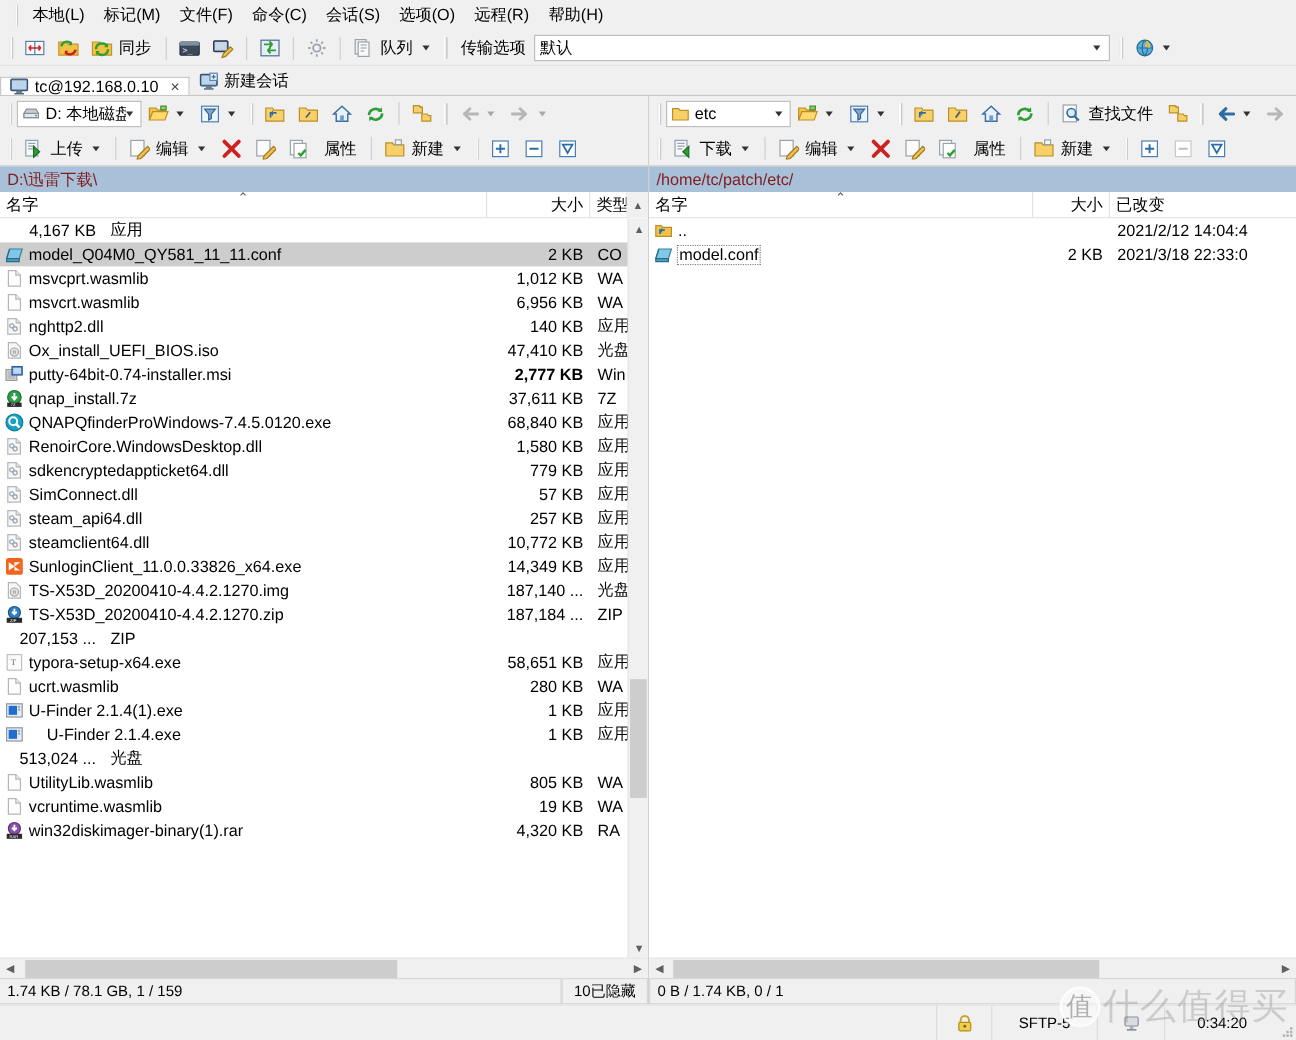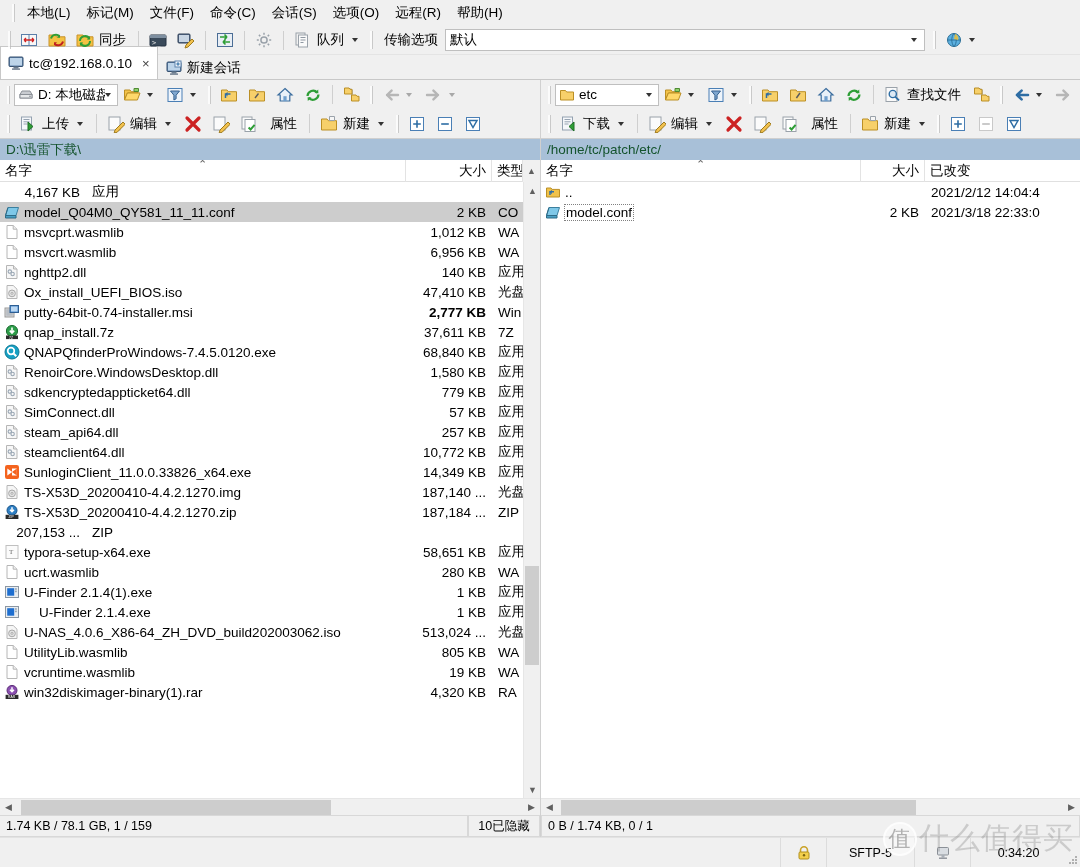--- a/index.html
+++ b/index.html
@@ -111,21 +111,21 @@
   .tabbar {
     height: 25px; min-height: 25px;
     background: #f0f0f0; display: flex; align-items: flex-end;
     border-bottom: 1px solid #c8c8c8;
   }
   .stab {
     height: 24px; display: flex; align-items: center; gap: 5px;
     padding: 0 7px; font-size: 13.5px; color: #000;
     border: 1px solid transparent; border-bottom: none;
   }
-  .stab.active { background: #ffffff; border-color: #c8c8c8; height: 33px; }
+  .stab.active { background: #ffffff; border-color: #c8c8c8; height: 15px; }
   .stab .x { color:#444; font-size: 13px; margin-left: 5px; }
 
   
   .panels { flex: 1 1 auto; display: flex; min-height: 0; background:#f0f0f0; }
   .panel { display: flex; flex-direction: column; min-width: 0; }
   .panel.left { width: 540px; }
   .panel.right { width: 540px; border-left: 1px solid #d0d0d0;}
 
   .panel-tb {
     height: 29px; min-height:29px; display: flex; align-items: center;
@@ -136,21 +136,21 @@
     display: flex; align-items: center; padding: 0 2px 0 3px; font-size: 13.5px;
     flex: 0 0 auto;
   }
   .path-combo .pc-ico { margin-right: 4px; }
   .path-combo .pc-txt { flex: 1 1 auto; white-space: nowrap; overflow: hidden; }
   .path-combo .pc-arrow {
     width: 0; height: 0; border-left: 3.5px solid transparent;
     border-right: 3.5px solid transparent; border-top: 4px solid #333; margin-right: 4px;
   }
   .pathbar {
-    height: 22px; min-height:22px; background: #a8c0d8; color: #14532d;
+    height: 22px; min-height:22px; background: #a8c0d8; color: #7f1d1d;
     display: flex; align-items: center; padding-left: 6px;
     font-size: 13.5px; border-top: 1px solid #cfcfcf;
   }
 
   
   .flist-wrap { flex: 1 1 auto; display: flex; flex-direction: column; min-height: 0; background:#fff; }
   .flist-head {
     display: flex; height: 22px; min-height: 22px;
     background: #ffffff; border-bottom: 1px solid #e0e0e0;
     font-size: 13.5px; position: relative;
@@ -875,28 +875,20 @@
                       <rect x="3.2" y="4.2" width="7" height="7.5" fill="#1f6fd0"></rect>
                       <rect x="11" y="4.2" width="1.8" height="1.6" fill="#9aa7b4"></rect>
                       <rect x="11" y="6.6" width="1.8" height="1.6" fill="#9aa7b4"></rect>
                     </svg></span>
                   <span>U-Finder 2.1.4.exe</span>
                 </div>
                 <div class="fc rightal" style="width: 86px;">1 KB</div>
                 <div class="fc leftal" style="width: 40px;">应用</div>
               </div>
               <div class="frow">
-                <div class="fc name" style="width: 406px;">
-                  <span class="ico16"><svg viewBox="0 0 16 16">
-                      <path d="M3 1.5h6.2L13 5.2v9.3H3z" fill="#f6f6f6" stroke="#b6b6b6"></path>
-                      <circle cx="8" cy="9.4" r="3.4" fill="#e2e2e2" stroke="#a9a9a9"></circle>
-                      <circle cx="8" cy="9.4" r="1" fill="#fff" stroke="#a9a9a9"></circle>
-                    </svg></span>
-                  <span>U-NAS_4.0.6_X86-64_ZH_DVD_build202003062.iso</span>
-                </div>
                 <div class="fc rightal" style="width: 86px;">513,024 ...</div>
                 <div class="fc leftal" style="width: 40px;">光盘</div>
               </div>
               <div class="frow">
                 <div class="fc name" style="width: 406px;">
                   <span class="ico16"><svg viewBox="0 0 16 16">
                       <path d="M3 1.5h6.2L13 5.2v9.3H3z" fill="#ffffff" stroke="#b6b6b6"></path>
                       <path d="M9.2 1.5v3.7H13" fill="#efefef" stroke="#b6b6b6"></path>
                     </svg></span>
                   <span>UtilityLib.wasmlib</span>

